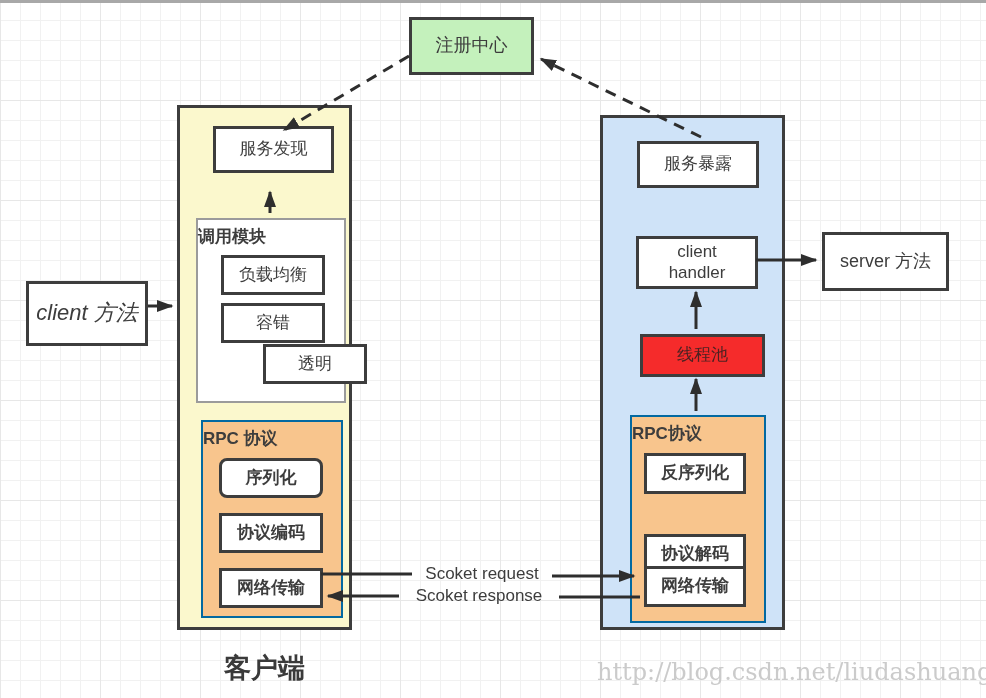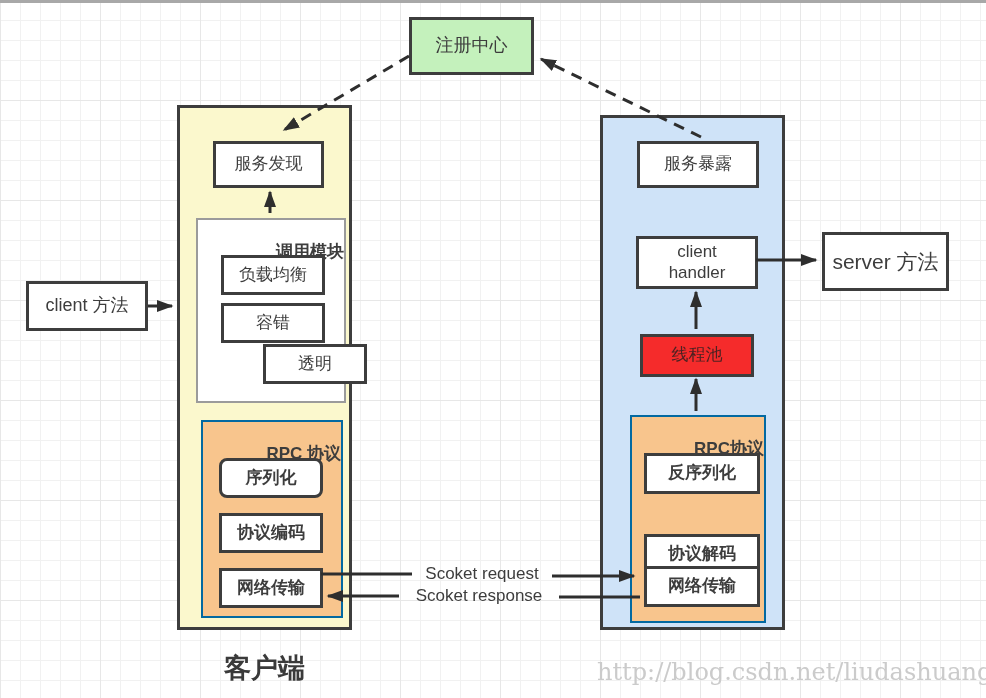--- a/index.html
+++ b/index.html
@@ -22,40 +22,40 @@
     display:flex; align-items:center; justify-content:center;
     font-size:17px; text-align:center; line-height:1.2; z-index:2;
   }
   
   .registry { left:409px; top:17px; width:125px; height:58px; background:var(--registry-fill,#c4f1bc); font-size:18px; }
   
   .container { position:absolute; box-sizing:border-box; border:3px solid var(--border-dark,#3d3d3d); z-index:1; }
   .client-container { left:177px; top:105px; width:175px; height:525px; background:var(--client-container-fill,#fbf8cd); }
   .server-container { left:600px; top:115px; width:185px; height:515px; background:var(--server-container-fill,#cfe3f8); }
   
-  .svc-discovery { left:33px; top:33px; width:111px; height:47px; }
+  .svc-discovery { left:33px; top:18px; width:121px; height:47px; }
   .call-module { position:absolute; box-sizing:border-box; left:16px; top:110px; width:150px; height:185px; background:#fff; border:2px solid #9b9b9b; z-index:2; }
-  .panel-title { text-align:right; font-size:17px; margin-top:20px; }
+  .panel-title { text-align:left; font-size:17px; margin-top:5px; }
   .panel-title.bold { font-weight:bold; }
   .cm-item { width:104px; height:40px; left:23px; }
   .cm-0 { top:35px; } .cm-1 { top:83px; } .cm-2 { top:124px;margin-left:42px; }
   .rpc-panel { position:absolute; box-sizing:border-box; background:var(--rpc-panel-fill,#f8c58d); border:2px solid #0369a1; z-index:2;font-weight:bold; }
   .rpc-left { left:21px; top:312px; width:142px; height:198px; }
   .rpc-left .rpc-item { left:16px; width:104px; height:40px; }
   .rl-0 { top:36px;border-radius:8px; } .rl-1 { top:91px; } .rl-2 { top:146px; }
-  .client-method { left:26px; top:281px; width:122px; height:50px; font-size:18px; }
+  .client-method { left:26px; top:281px; width:122px; height:65px; font-size:22px;font-style:italic; }
   
   .svc-expose { left:34px; top:23px; width:122px; height:47px; }
   .server-handler { left:33px; top:118px; width:122px; height:53px; }
   .server-handler span { display:block; width:80px; }
-  .thread-pool { left:37px; top:216px; width:114px; height:43px; background:var(--thread-pool-fill,#f52b2b); color:#4d2222; }
+  .thread-pool { left:37px; top:216px; width:125px; height:43px; background:var(--thread-pool-fill,#f52b2b); color:#4d2222; }
   .rpc-right { left:27px; top:297px; width:136px; height:208px; }
-  .rpc-right .rpc-item { left:12px; width:116px; height:41px; }
+  .rpc-right .rpc-item { left:12px; width:102px; height:41px; }
   .rr-0 { top:36px; } .rr-1 { top:93px;margin-top:24px; } .rr-2 { top:149px; }
-  .server-method { left:822px; top:232px; width:127px; height:59px; font-size:21px; }
+  .server-method { left:822px; top:232px; width:127px; height:59px; font-size:18px; }
   
   .side-title { position:absolute; font-size:27px; font-weight:bold; color:#3a3a3a; text-align:center; z-index:2; }
   .client-title { left:177px; top:650px; width:175px; }
   .server-title { left:600px; top:650px; width:185px; }
   .watermark {
     position:absolute; left:597px; top:658px; z-index:1; white-space:nowrap;
     font-family:"DejaVu Serif","Liberation Serif",serif; font-size:24px; color:#cbcbcb;
   }
   .overlay { position:absolute; left:0; top:0; z-index:3; pointer-events:none; }
   .flow-label { position:absolute; font-size:17px; color:#3d3d3d; text-align:center; z-index:3; }

